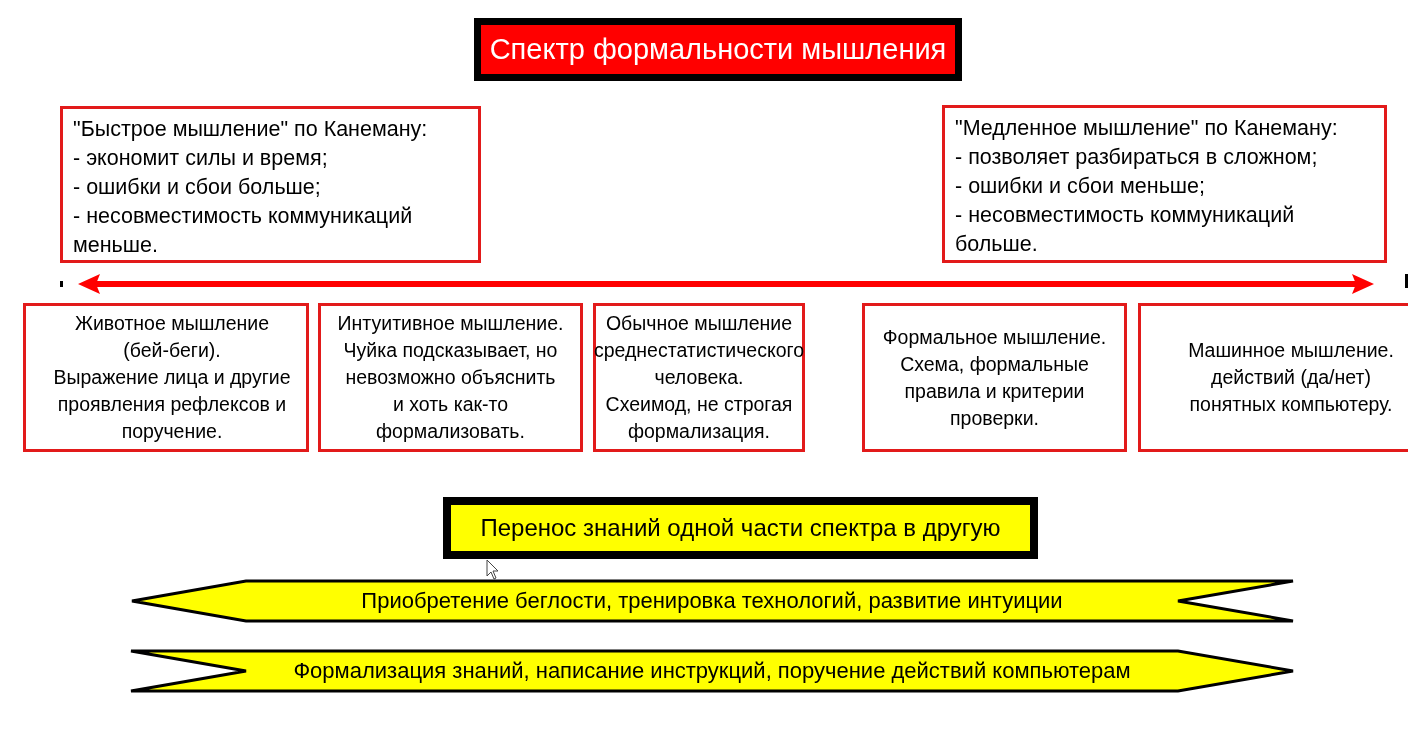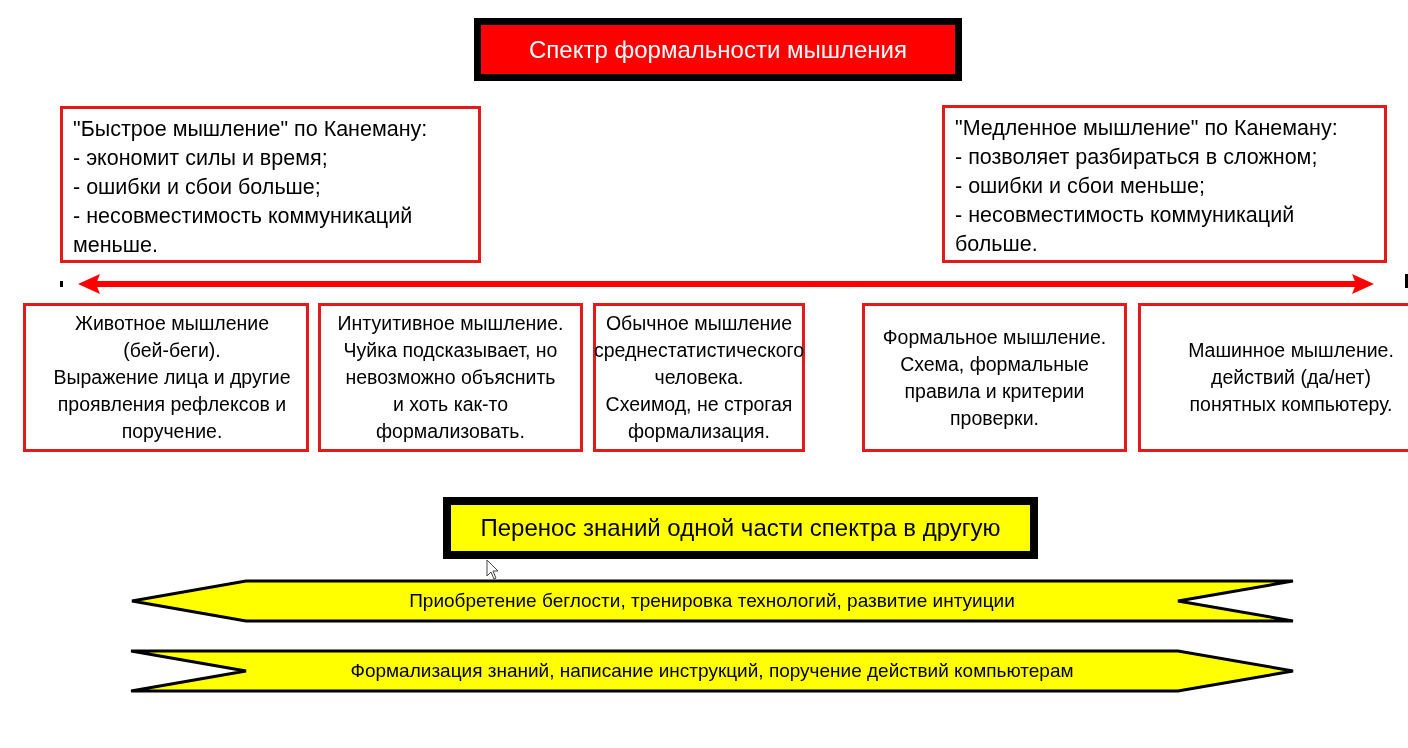--- a/index.html
+++ b/index.html
@@ -1,35 +1,35 @@
 <!DOCTYPE html>
 <html><head>
   <meta charset="utf-8">
   <style>
     html, body { margin: 0; padding: 0; background: #ffffff; }
     body { width: 1408px; height: 748px; position: relative; overflow: hidden;
            font-family: "Liberation Sans", sans-serif; color: #000; }
     .abs { position: absolute; box-sizing: border-box; }
     .title-box { left: 474px; top: 18px; width: 488px; height: 63px; background: #000; }
     .title-inner { position: absolute; left: 7px; top: 7px; right: 7px; bottom: 7px; background: #ff0000;
-                   color: #fff; font-size: 24px; display: flex; align-items: center; justify-content: center; }
+                   color: #fff; font-size: 29px; display: flex; align-items: center; justify-content: center; }
     .kbox { border: 3px solid #e21a1a; background: #fff; font-size: 21.5px; line-height: 29px; padding: 6px 10px; }
     .kbox div { white-space: nowrap; }
     .axis { left: 78px; top: 273px; width: 1296px; height: 22px; }
     .dot { width: 3px; height: 6px; background: #000; }
     .sbox { border: 3px solid #e21a1a; background: #fff; font-size: 19.5px; line-height: 27px; text-align: center;
             display: flex; flex-direction: column; justify-content: center; align-items: center; }
     .sbox div { white-space: nowrap; }
     .transfer { left: 443px; top: 497px; width: 595px; height: 62px; background: #000; text-align: right; }
     .transfer-inner { position: absolute; left: 8px; top: 8px; right: 8px; bottom: 8px; background: #ffff00;
                       font-size: 24px; display: flex; align-items: center; justify-content: center; }
     .band { left: 128px; width: 1168px; height: 46px; }
     .band svg { position: absolute; left: 0; top: 0; }
     .band-label { position: absolute; left: 0; top: 0; width: 100%; height: 100%; display: flex;
-                  align-items: center; justify-content: center; font-size: 19px; }
+                  align-items: center; justify-content: center; font-size: 22px; }
     .cursor { left: 486px; top: 559px; width: 14px; height: 22px; }
   </style>
 </head>
 <body>
 
 <div class="abs title-box">
   <div class="title-inner">Спектр формальности мышления</div>
 </div>
 
 <div class="abs kbox" style="left:60px; top:106px; width:421px; height:157px;">

